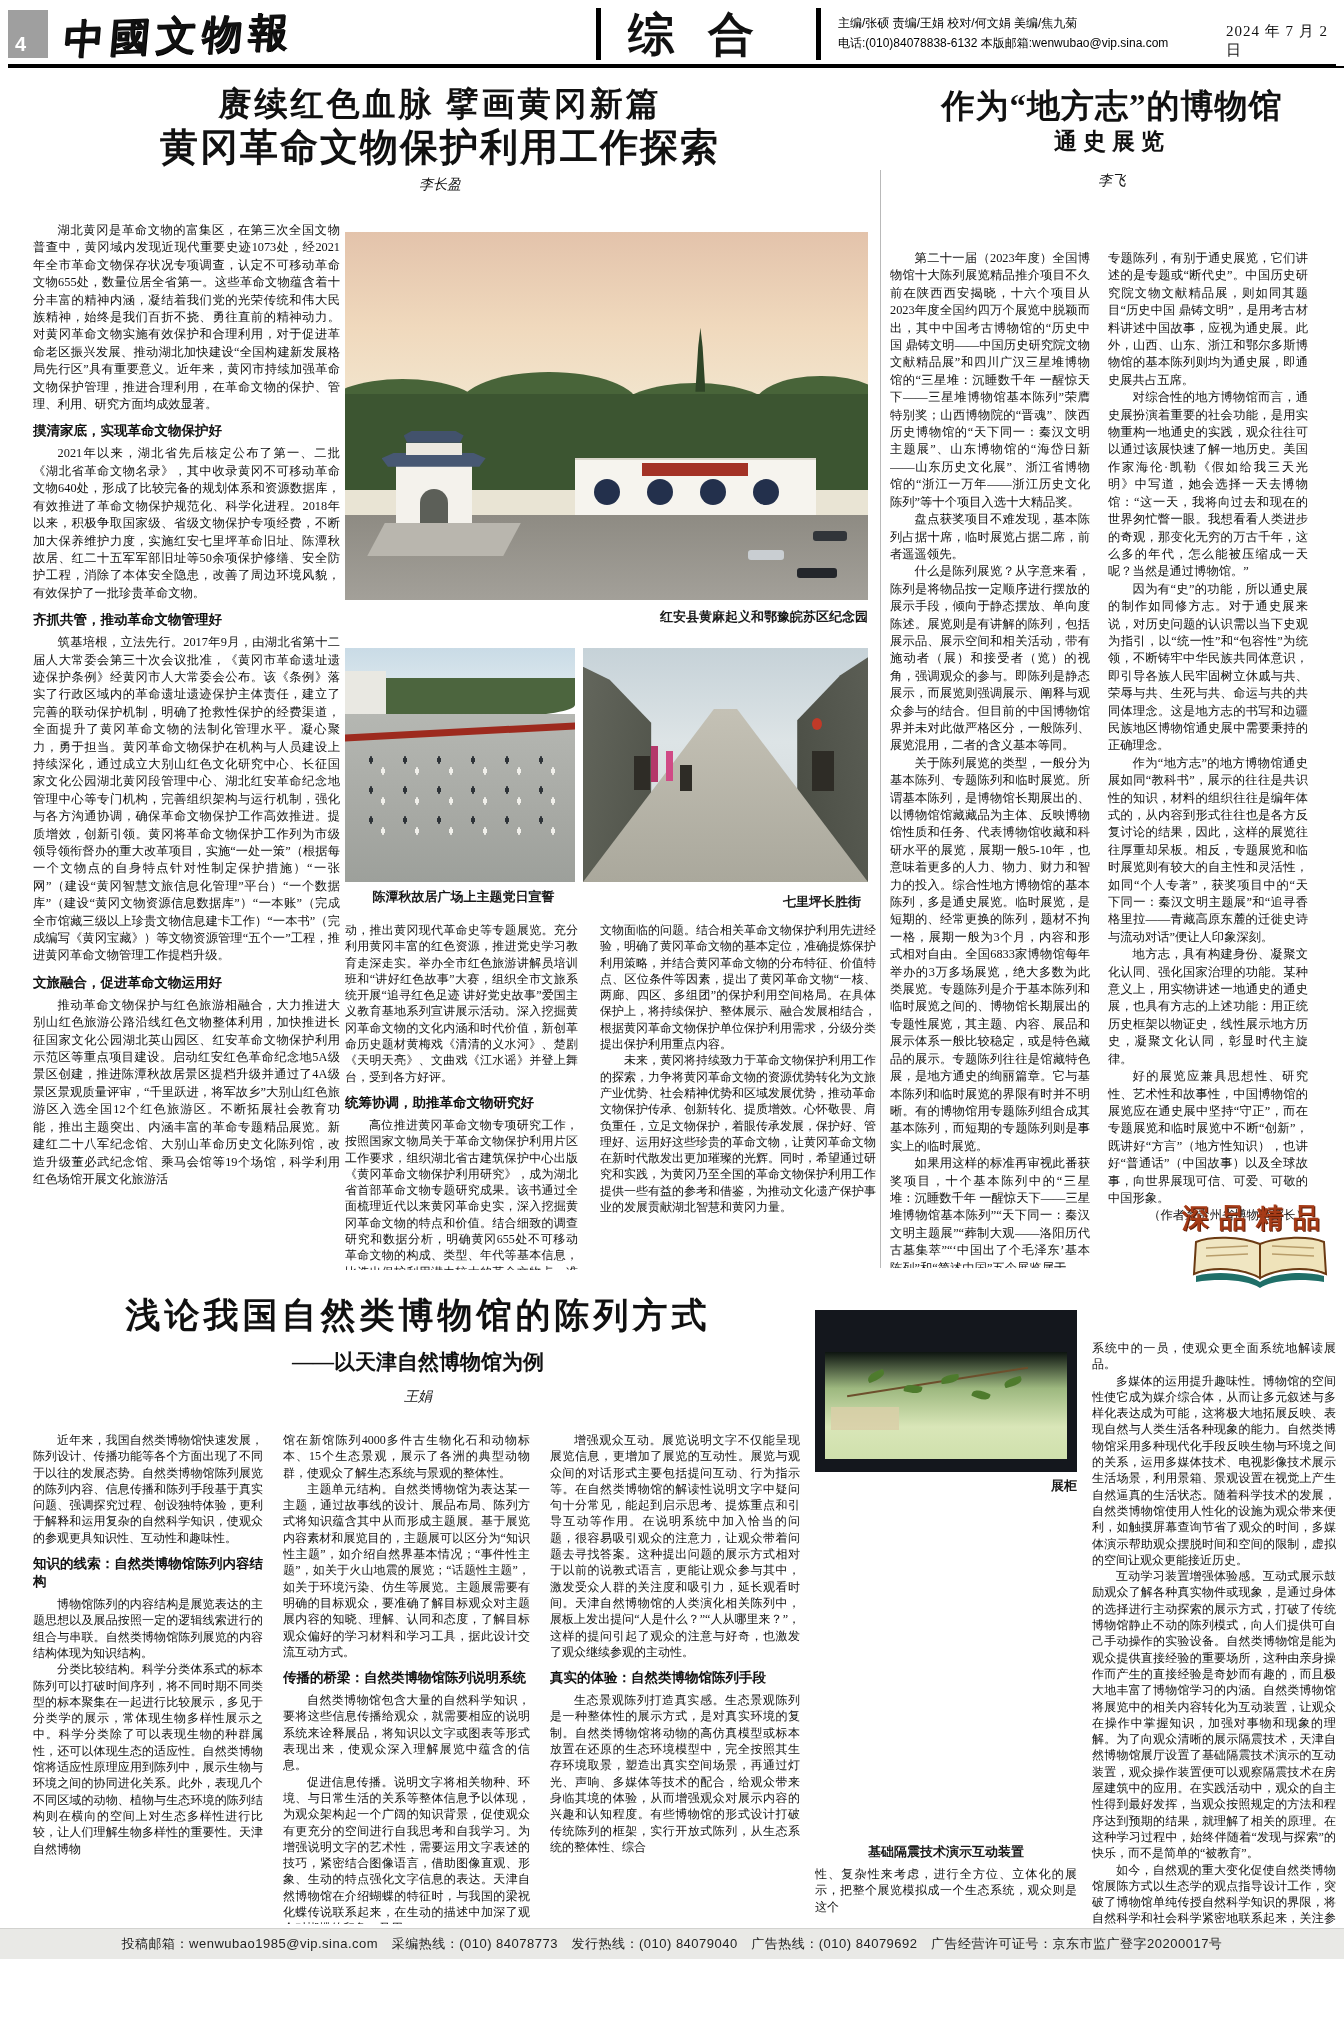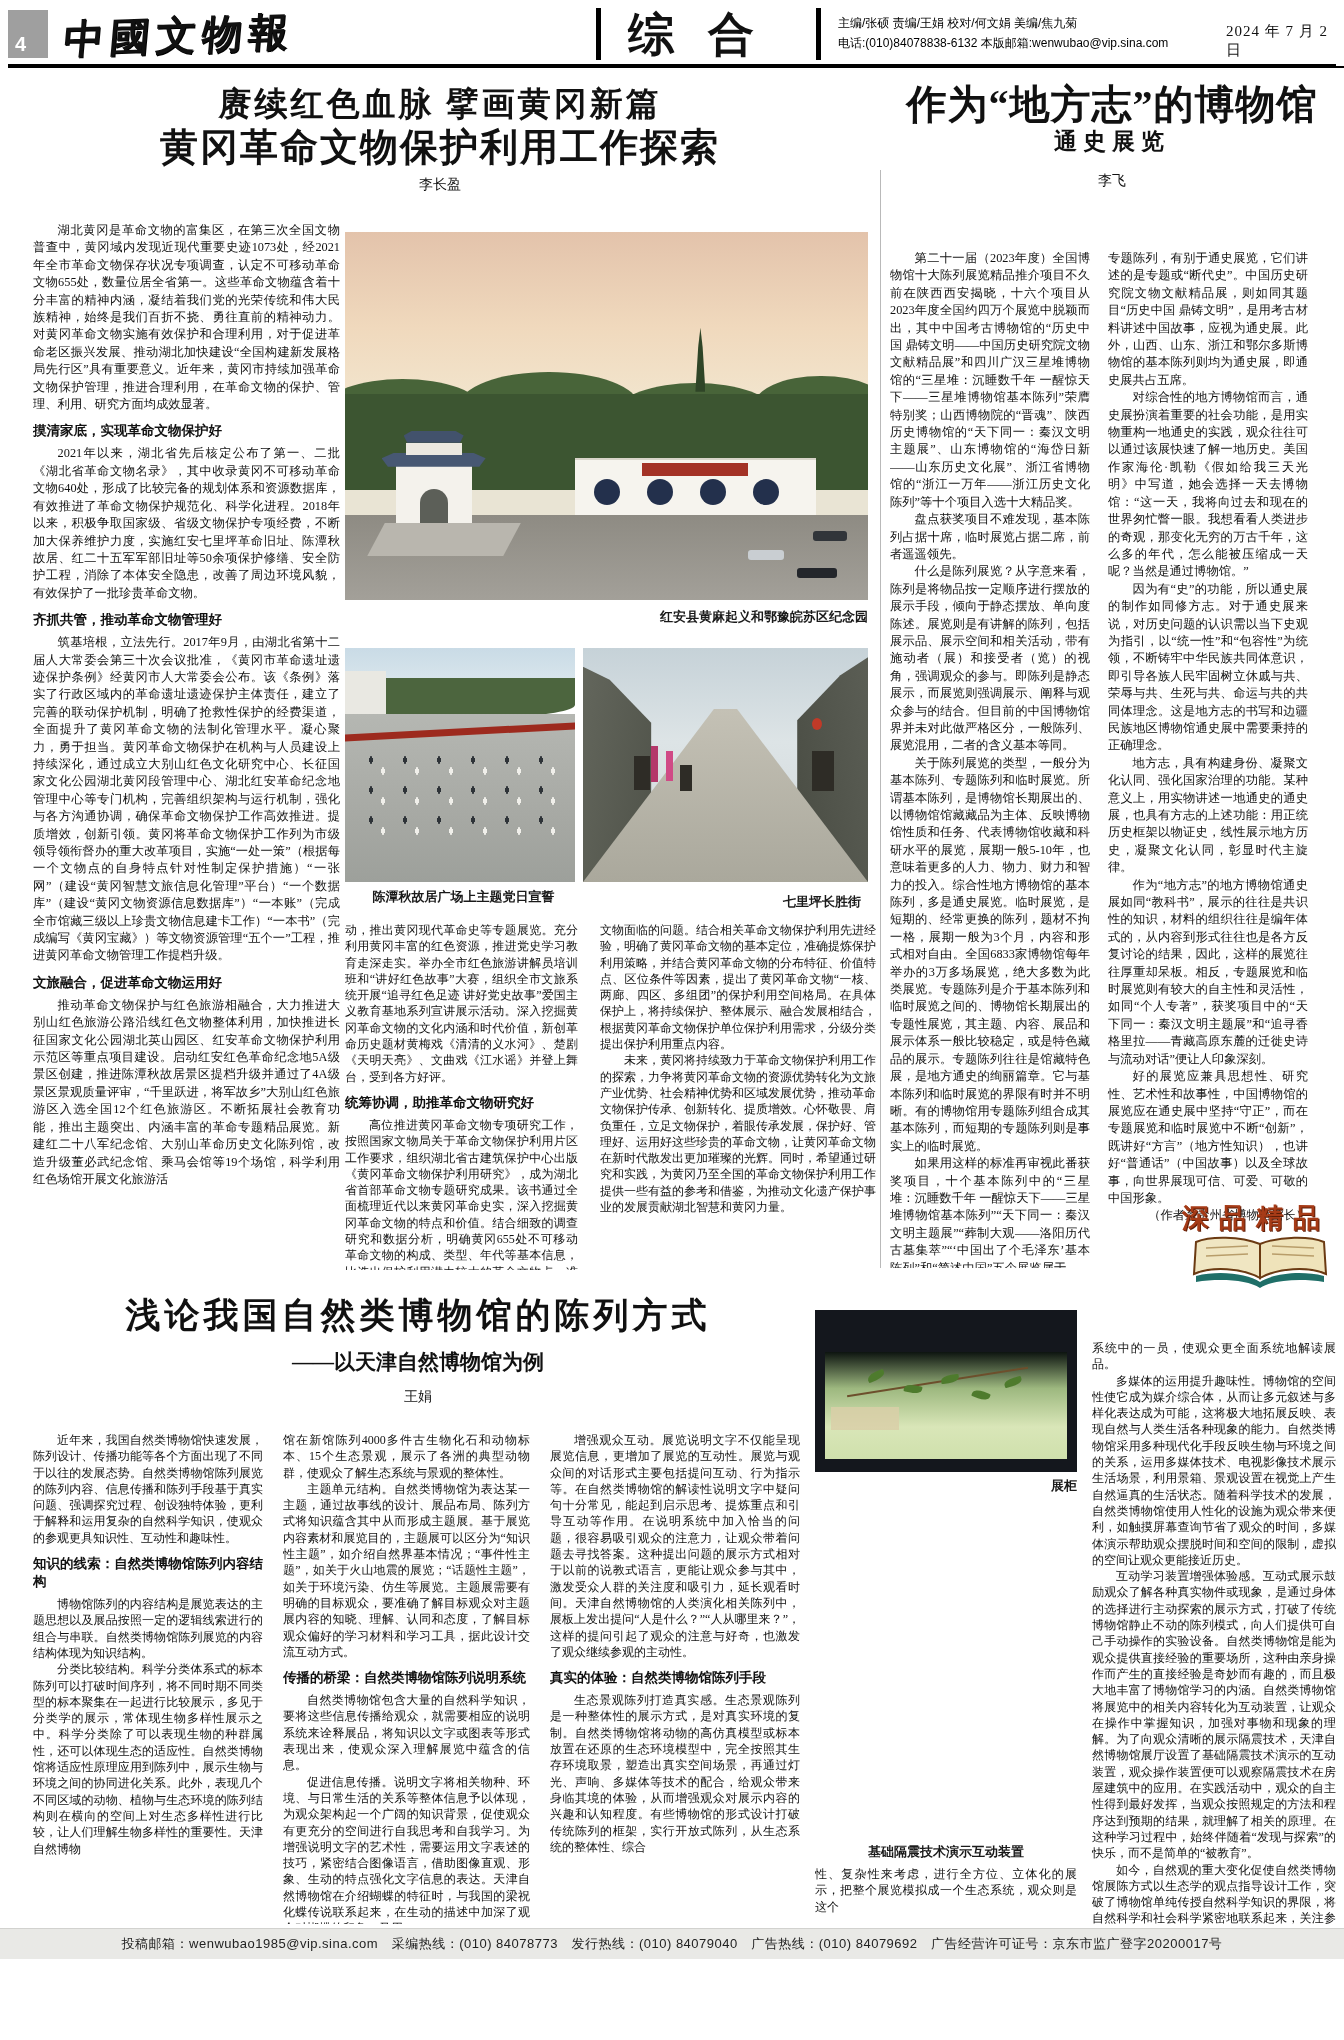--- a/index.html
+++ b/index.html
@@ -20,21 +20,21 @@
   .col p.para{margin:0;text-indent:2em;}
   .col p.para.ni{text-indent:0;}
   .col p.para.rt{text-align:right;text-indent:0;}
   .col h4.subhead{margin:9px 0 5px;font:bold 13.5px "Liberation Sans",sans-serif;text-indent:0;}
   .lbody{font-size:12.3px;line-height:17.4px;}
   .sbody{font-size:12px;line-height:16.3px;}
   .caption{position:absolute;font:bold 13px "Liberation Sans",sans-serif;color:#1a1a1a;}
   .vdivider{position:absolute;width:1px;background:#b9b9b9;}
   
   .hl{position:absolute;text-align:center;font-weight:900;}
-  .author{position:absolute;text-align:center;font-size:14px;width:200px;}
+  .author{position:absolute;text-align:center;font-size:14px;width:200px;font-style:italic;}
   
   .ph{position:absolute;overflow:hidden;}
   .abs{position:absolute;}
   
   .bp-sky{position:absolute;inset:0;background:linear-gradient(180deg,#e3c3ab 0%,#f0d9bd 26%,#f2e6cf 48%,#e9e4d4 60%);}
   .bp-treeband{position:absolute;left:0;right:0;top:44%;height:26%;background:#3c5531;}
   .blob{position:absolute;background:#486439;border-radius:50%;}
   .bp-talltree{position:absolute;left:67%;top:26%;width:10px;height:64px;background:#2f4527;clip-path:polygon(50% 0,72% 30%,100% 100%,0 100%,28% 30%);}
   .bp-plaza{position:absolute;left:0;right:0;bottom:0;height:23%;background:linear-gradient(180deg,#8e8b83,#a3a099);}
   .bp-ramp{position:absolute;left:6%;bottom:12%;width:26%;height:9%;background:#b9b6ae;transform:skewX(-28deg);}
@@ -178,37 +178,37 @@
       <h4 class="subhead">统筹协调，助推革命文物研究好</h4>
       <p class="para">高位推进黄冈革命文物专项研究工作，按照国家文物局关于革命文物保护利用片区工作要求，组织湖北省古建筑保护中心出版《黄冈革命文物保护利用研究》，成为湖北省首部革命文物专题研究成果。该书通过全面梳理近代以来黄冈革命史实，深入挖掘黄冈革命文物的特点和价值。结合细致的调查研究和数据分析，明确黄冈655处不可移动革命文物的构成、类型、年代等基本信息，比选出保护利用潜力较大的革命文物点，准确剖析了黄冈革命</p>
     </div>
   <div class="col sbody" style="left:600px;top:922px;width:276px;height:348px">
       <p class="para ni">文物面临的问题。结合相关革命文物保护利用先进经验，明确了黄冈革命文物的基本定位，准确提炼保护利用策略，并结合黄冈革命文物的分布特征、价值特点、区位条件等因素，提出了黄冈革命文物“一核、两廊、四区、多组团”的保护利用空间格局。在具体保护上，将持续保护、整体展示、融合发展相结合，根据黄冈革命文物保护单位保护利用需求，分级分类提出保护利用重点内容。</p>
       <p class="para">未来，黄冈将持续致力于革命文物保护利用工作的探索，力争将黄冈革命文物的资源优势转化为文旅产业优势、社会精神优势和区域发展优势，推动革命文物保护传承、创新转化、提质增效。心怀敬畏、肩负重任，立足文物保护，着眼传承发展，保护好、管理好、运用好这些珍贵的革命文物，让黄冈革命文物在新时代散发出更加璀璨的光辉。同时，希望通过研究和实践，为黄冈乃至全国的革命文物保护利用工作提供一些有益的参考和借鉴，为推动文化遗产保护事业的发展贡献湖北智慧和黄冈力量。</p>
     </div>
 
   <div class="vdivider" style="left:880px;top:170px;height:1098px"></div>
 
-  <div class="hl" style="left:890px;top:77px;width:444px;font-size:40px;letter-spacing:1px">作为“地方志”的博物馆</div>
+  <div class="hl" style="left:890px;top:84px;width:444px;font-size:33px;letter-spacing:1px">作为“地方志”的博物馆</div>
   <div class="hl" style="left:890px;top:126px;width:444px;font-size:23px;letter-spacing:6px">通史展览</div>
   <div class="author" style="left:1012px;top:172px">李飞</div>
 
   <div class="col lbody" style="left:890px;top:250px;width:200px;height:1018px">
       <p class="para">第二十一届（2023年度）全国博物馆十大陈列展览精品推介项目不久前在陕西西安揭晓，十六个项目从2023年度全国约四万个展览中脱颖而出，其中中国考古博物馆的“历史中国 鼎铸文明——中国历史研究院文物文献精品展”和四川广汉三星堆博物馆的“三星堆：沉睡数千年 一醒惊天下——三星堆博物馆基本陈列”荣膺特别奖；山西博物院的“晋魂”、陕西历史博物馆的“天下同一：秦汉文明主题展”、山东博物馆的“海岱日新——山东历史文化展”、浙江省博物馆的“浙江一万年——浙江历史文化陈列”等十个项目入选十大精品奖。</p>
       <p class="para">盘点获奖项目不难发现，基本陈列占据十席，临时展览占据二席，前者遥遥领先。</p>
       <p class="para">什么是陈列展览？从字意来看，陈列是将物品按一定顺序进行摆放的展示手段，倾向于静态摆放、单向度陈述。展览则是有讲解的陈列，包括展示品、展示空间和相关活动，带有施动者（展）和接受者（览）的视角，强调观众的参与。即陈列是静态展示，而展览则强调展示、阐释与观众参与的结合。但目前的中国博物馆界并未对此做严格区分，一般陈列、展览混用，二者的含义基本等同。</p>
       <p class="para">关于陈列展览的类型，一般分为基本陈列、专题陈列和临时展览。所谓基本陈列，是博物馆长期展出的、以博物馆馆藏藏品为主体、反映博物馆性质和任务、代表博物馆收藏和科研水平的展览，展期一般5-10年，也意味着更多的人力、物力、财力和智力的投入。综合性地方博物馆的基本陈列，多是通史展览。临时展览，是短期的、经常更换的陈列，题材不拘一格，展期一般为3个月，内容和形式相对自由。全国6833家博物馆每年举办的3万多场展览，绝大多数为此类展览。专题陈列是介于基本陈列和临时展览之间的、博物馆长期展出的专题性展览，其主题、内容、展品和展示体系一般比较稳定，或是特色藏品的展示。专题陈列往往是馆藏特色展，是地方通史的绚丽篇章。它与基本陈列和临时展览的界限有时并不明晰。有的博物馆用专题陈列组合成其基本陈列，而短期的专题陈列则是事实上的临时展览。</p>
       <p class="para">如果用这样的标准再审视此番获奖项目，十个基本陈列中的“三星堆：沉睡数千年 一醒惊天下——三星堆博物馆基本陈列”“天下同一：秦汉文明主题展”“葬制大观——洛阳历代古墓集萃”“‘中国出了个毛泽东’基本陈列”和“简述中国”五个展览属于</p>
     </div>
   <div class="col lbody" style="left:1108px;top:250px;width:200px;height:948px;overflow:visible">
       <p class="para ni">专题陈列，有别于通史展览，它们讲述的是专题或“断代史”。中国历史研究院文物文献精品展，则如同其题目“历史中国 鼎铸文明”，是用考古材料讲述中国故事，应视为通史展。此外，山西、山东、浙江和鄂尔多斯博物馆的基本陈列则均为通史展，即通史展共占五席。</p>
       <p class="para">对综合性的地方博物馆而言，通史展扮演着重要的社会功能，是用实物重构一地通史的实践，观众往往可以通过该展快速了解一地历史。美国作家海伦·凯勒《假如给我三天光明》中写道，她会选择一天去博物馆：“这一天，我将向过去和现在的世界匆忙瞥一眼。我想看看人类进步的奇观，那变化无穷的万古千年，这么多的年代，怎么能被压缩成一天呢？当然是通过博物馆。”</p>
       <p class="para">因为有“史”的功能，所以通史展的制作如同修方志。对于通史展来说，对历史问题的认识需以当下史观为指引，以“统一性”和“包容性”为统领，不断铸牢中华民族共同体意识，即引导各族人民牢固树立休戚与共、荣辱与共、生死与共、命运与共的共同体理念。这是地方志的书写和边疆民族地区博物馆通史展中需要秉持的正确理念。</p>
+      <p class="para">作为“地方志”的地方博物馆通史展如同“教科书”，展示的往往是共识性的知识，材料的组织往往是编年体式的，从内容到形式往往也是各方反复讨论的结果，因此，这样的展览往往厚重却呆板。相反，专题展览和临时展览则有较大的自主性和灵活性，如同“个人专著”，获奖项目中的“天下同一：秦汉文明主题展”和“追寻香格里拉——青藏高原东麓的迁徙史诗与流动对话”便让人印象深刻。</p>
       <p class="para">地方志，具有构建身份、凝聚文化认同、强化国家治理的功能。某种意义上，用实物讲述一地通史的通史展，也具有方志的上述功能：用正统历史框架以物证史，线性展示地方历史，凝聚文化认同，彰显时代主旋律。</p>
-      <p class="para">作为“地方志”的地方博物馆通史展如同“教科书”，展示的往往是共识性的知识，材料的组织往往是编年体式的，从内容到形式往往也是各方反复讨论的结果，因此，这样的展览往往厚重却呆板。相反，专题展览和临时展览则有较大的自主性和灵活性，如同“个人专著”，获奖项目中的“天下同一：秦汉文明主题展”和“追寻香格里拉——青藏高原东麓的迁徙史诗与流动对话”便让人印象深刻。</p>
       <p class="para">好的展览应兼具思想性、研究性、艺术性和故事性，中国博物馆的展览应在通史展中坚持“守正”，而在专题展览和临时展览中不断“创新”，既讲好“方言”（地方性知识），也讲好“普通话”（中国故事）以及全球故事，向世界展现可信、可爱、可敬的中国形象。</p>
       <p class="para rt">（作者系贵州省博物馆馆长）</p>
     </div>
 
   <div class="promo-label" style="left:1182px;top:1200px">深品精品</div>
   <svg class="abs" style="left:1190px;top:1234px" width="140" height="56" viewBox="0 0 140 56">
     <path d="M70 10 C50 2 20 2 6 8 L4 40 C22 32 52 34 70 44 Z" fill="#f0e6c2" stroke="#6b3a12" stroke-width="2"></path>
     <path d="M70 10 C90 2 120 2 134 8 L136 40 C118 32 88 34 70 44 Z" fill="#efe3ba" stroke="#6b3a12" stroke-width="2"></path>
     <path d="M6 42 C30 36 58 40 70 48 C82 40 110 36 134 42 L134 48 C110 44 82 46 70 54 C58 46 30 44 6 48 Z" fill="#1f6f68"></path>
     <line x1="16" y1="14" x2="58" y2="12" stroke="#b89d6a" stroke-width="1.4"></line>

